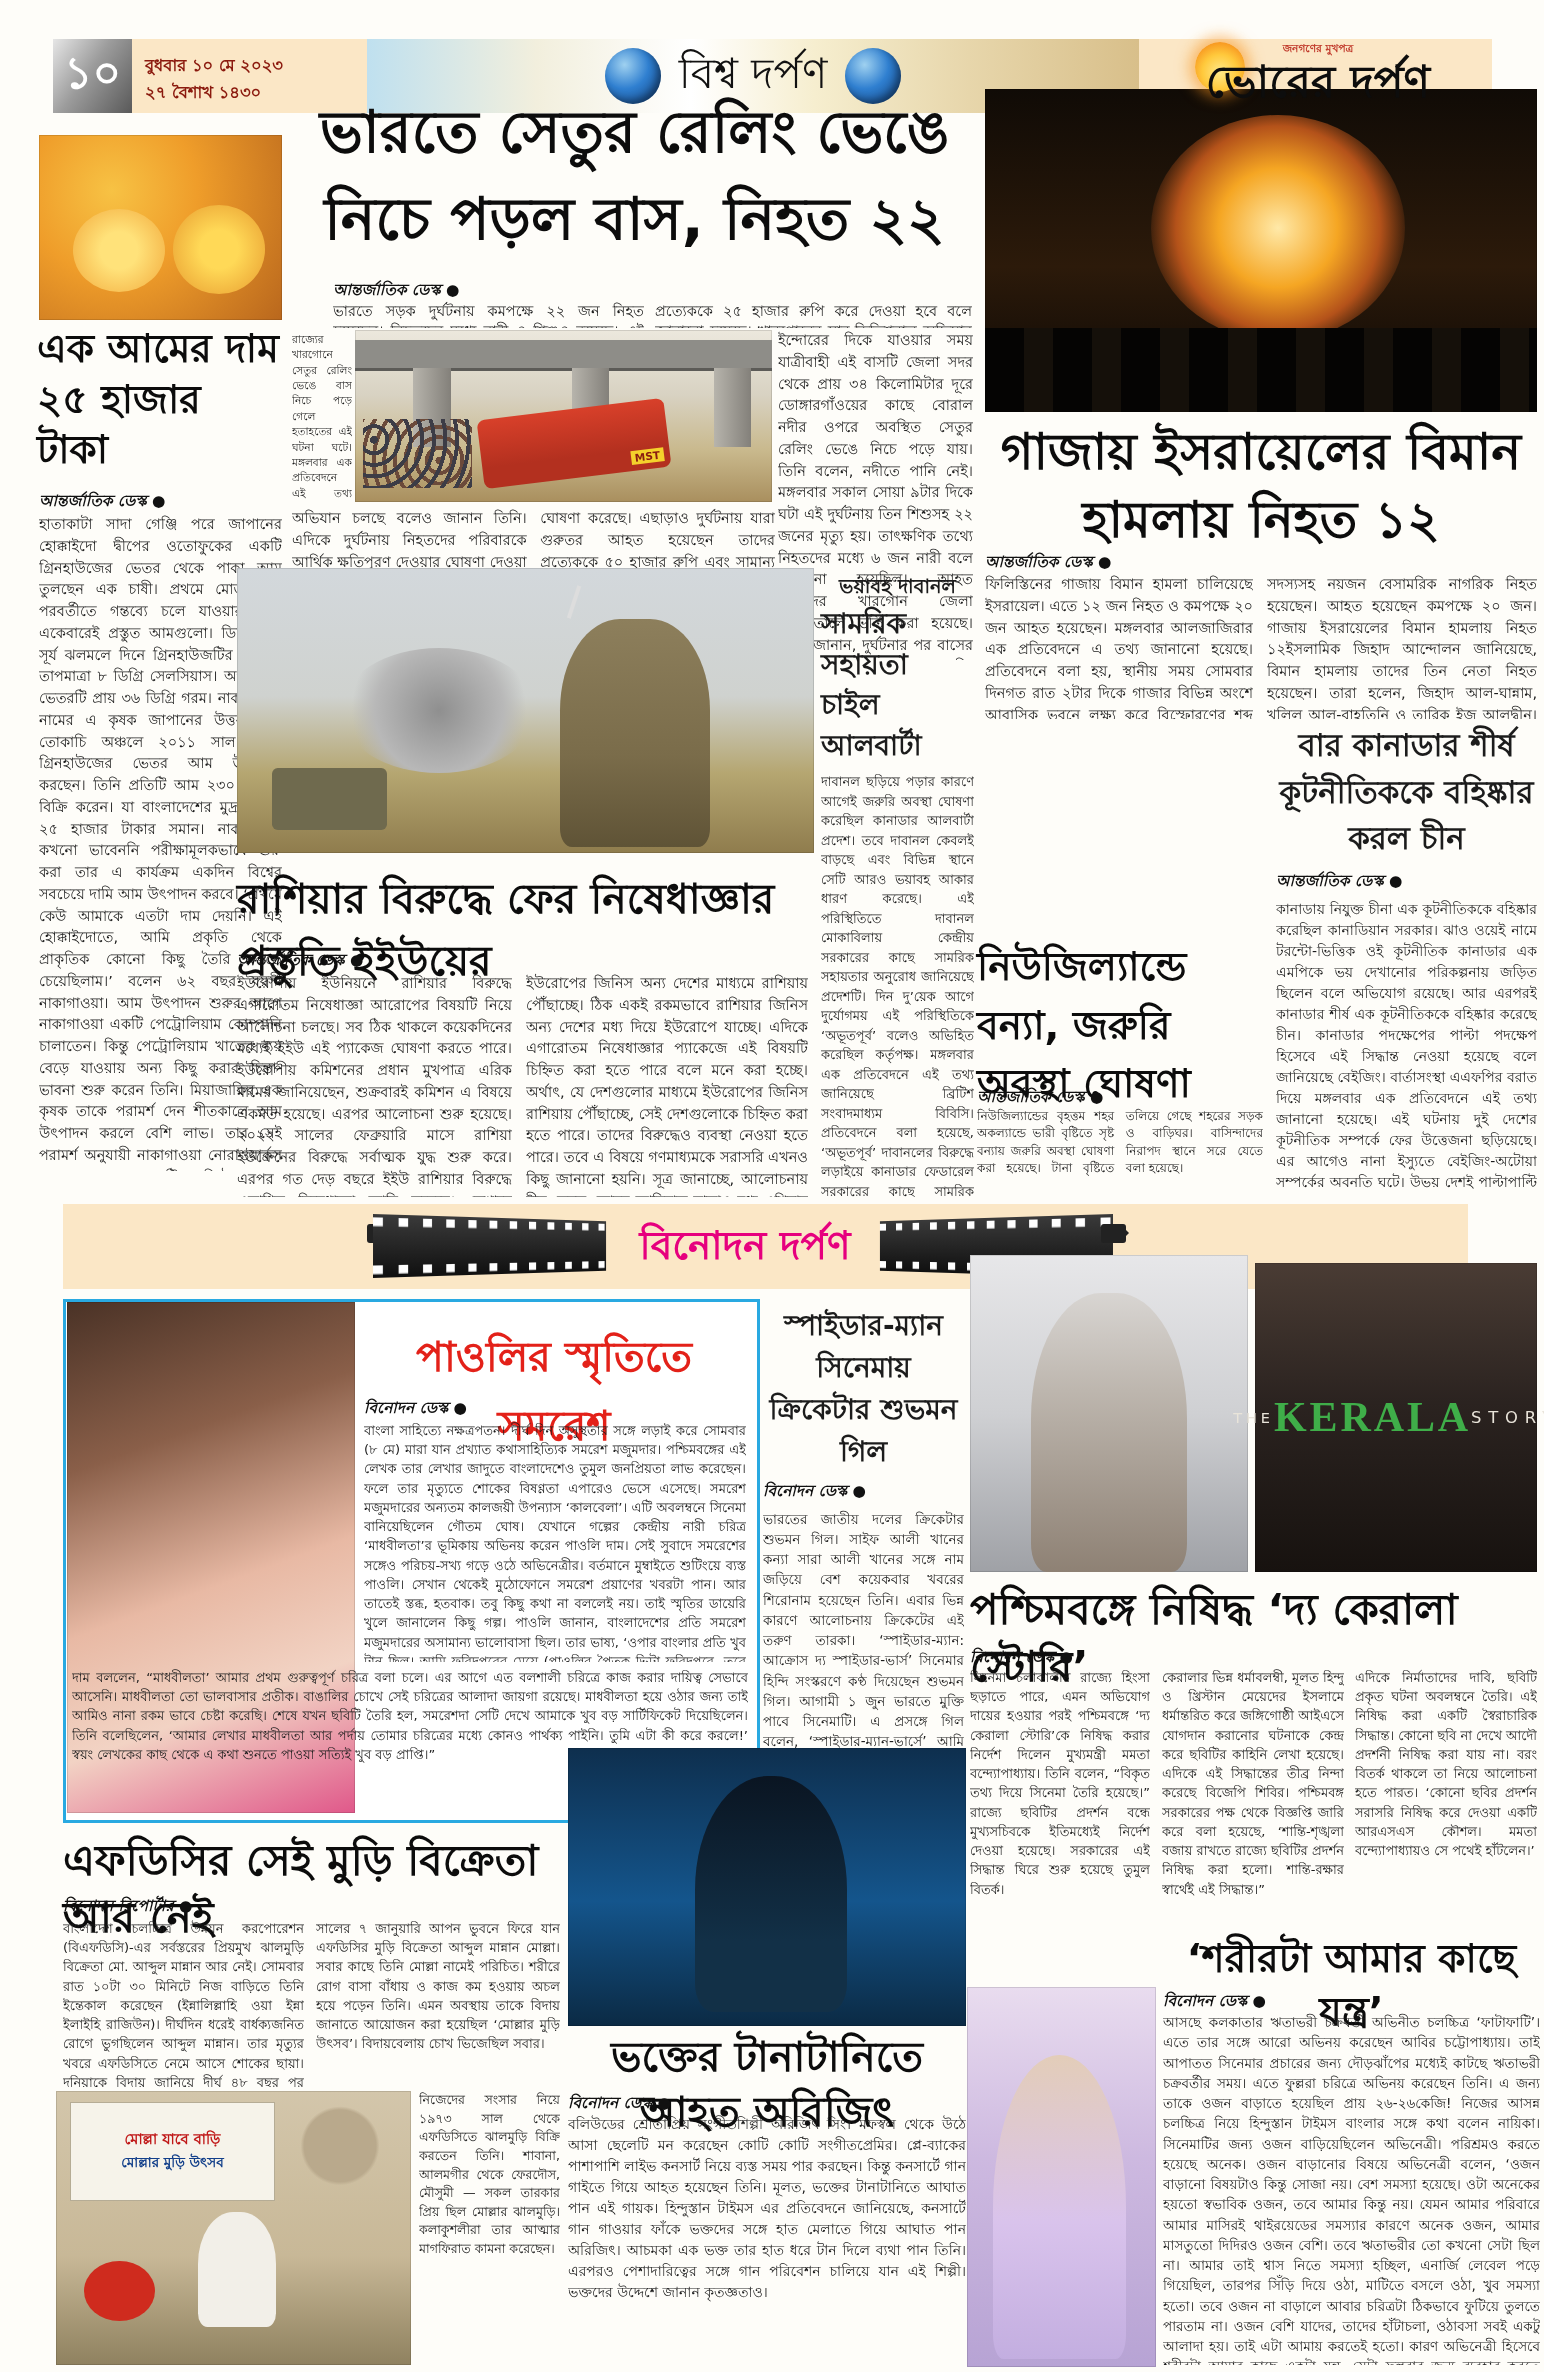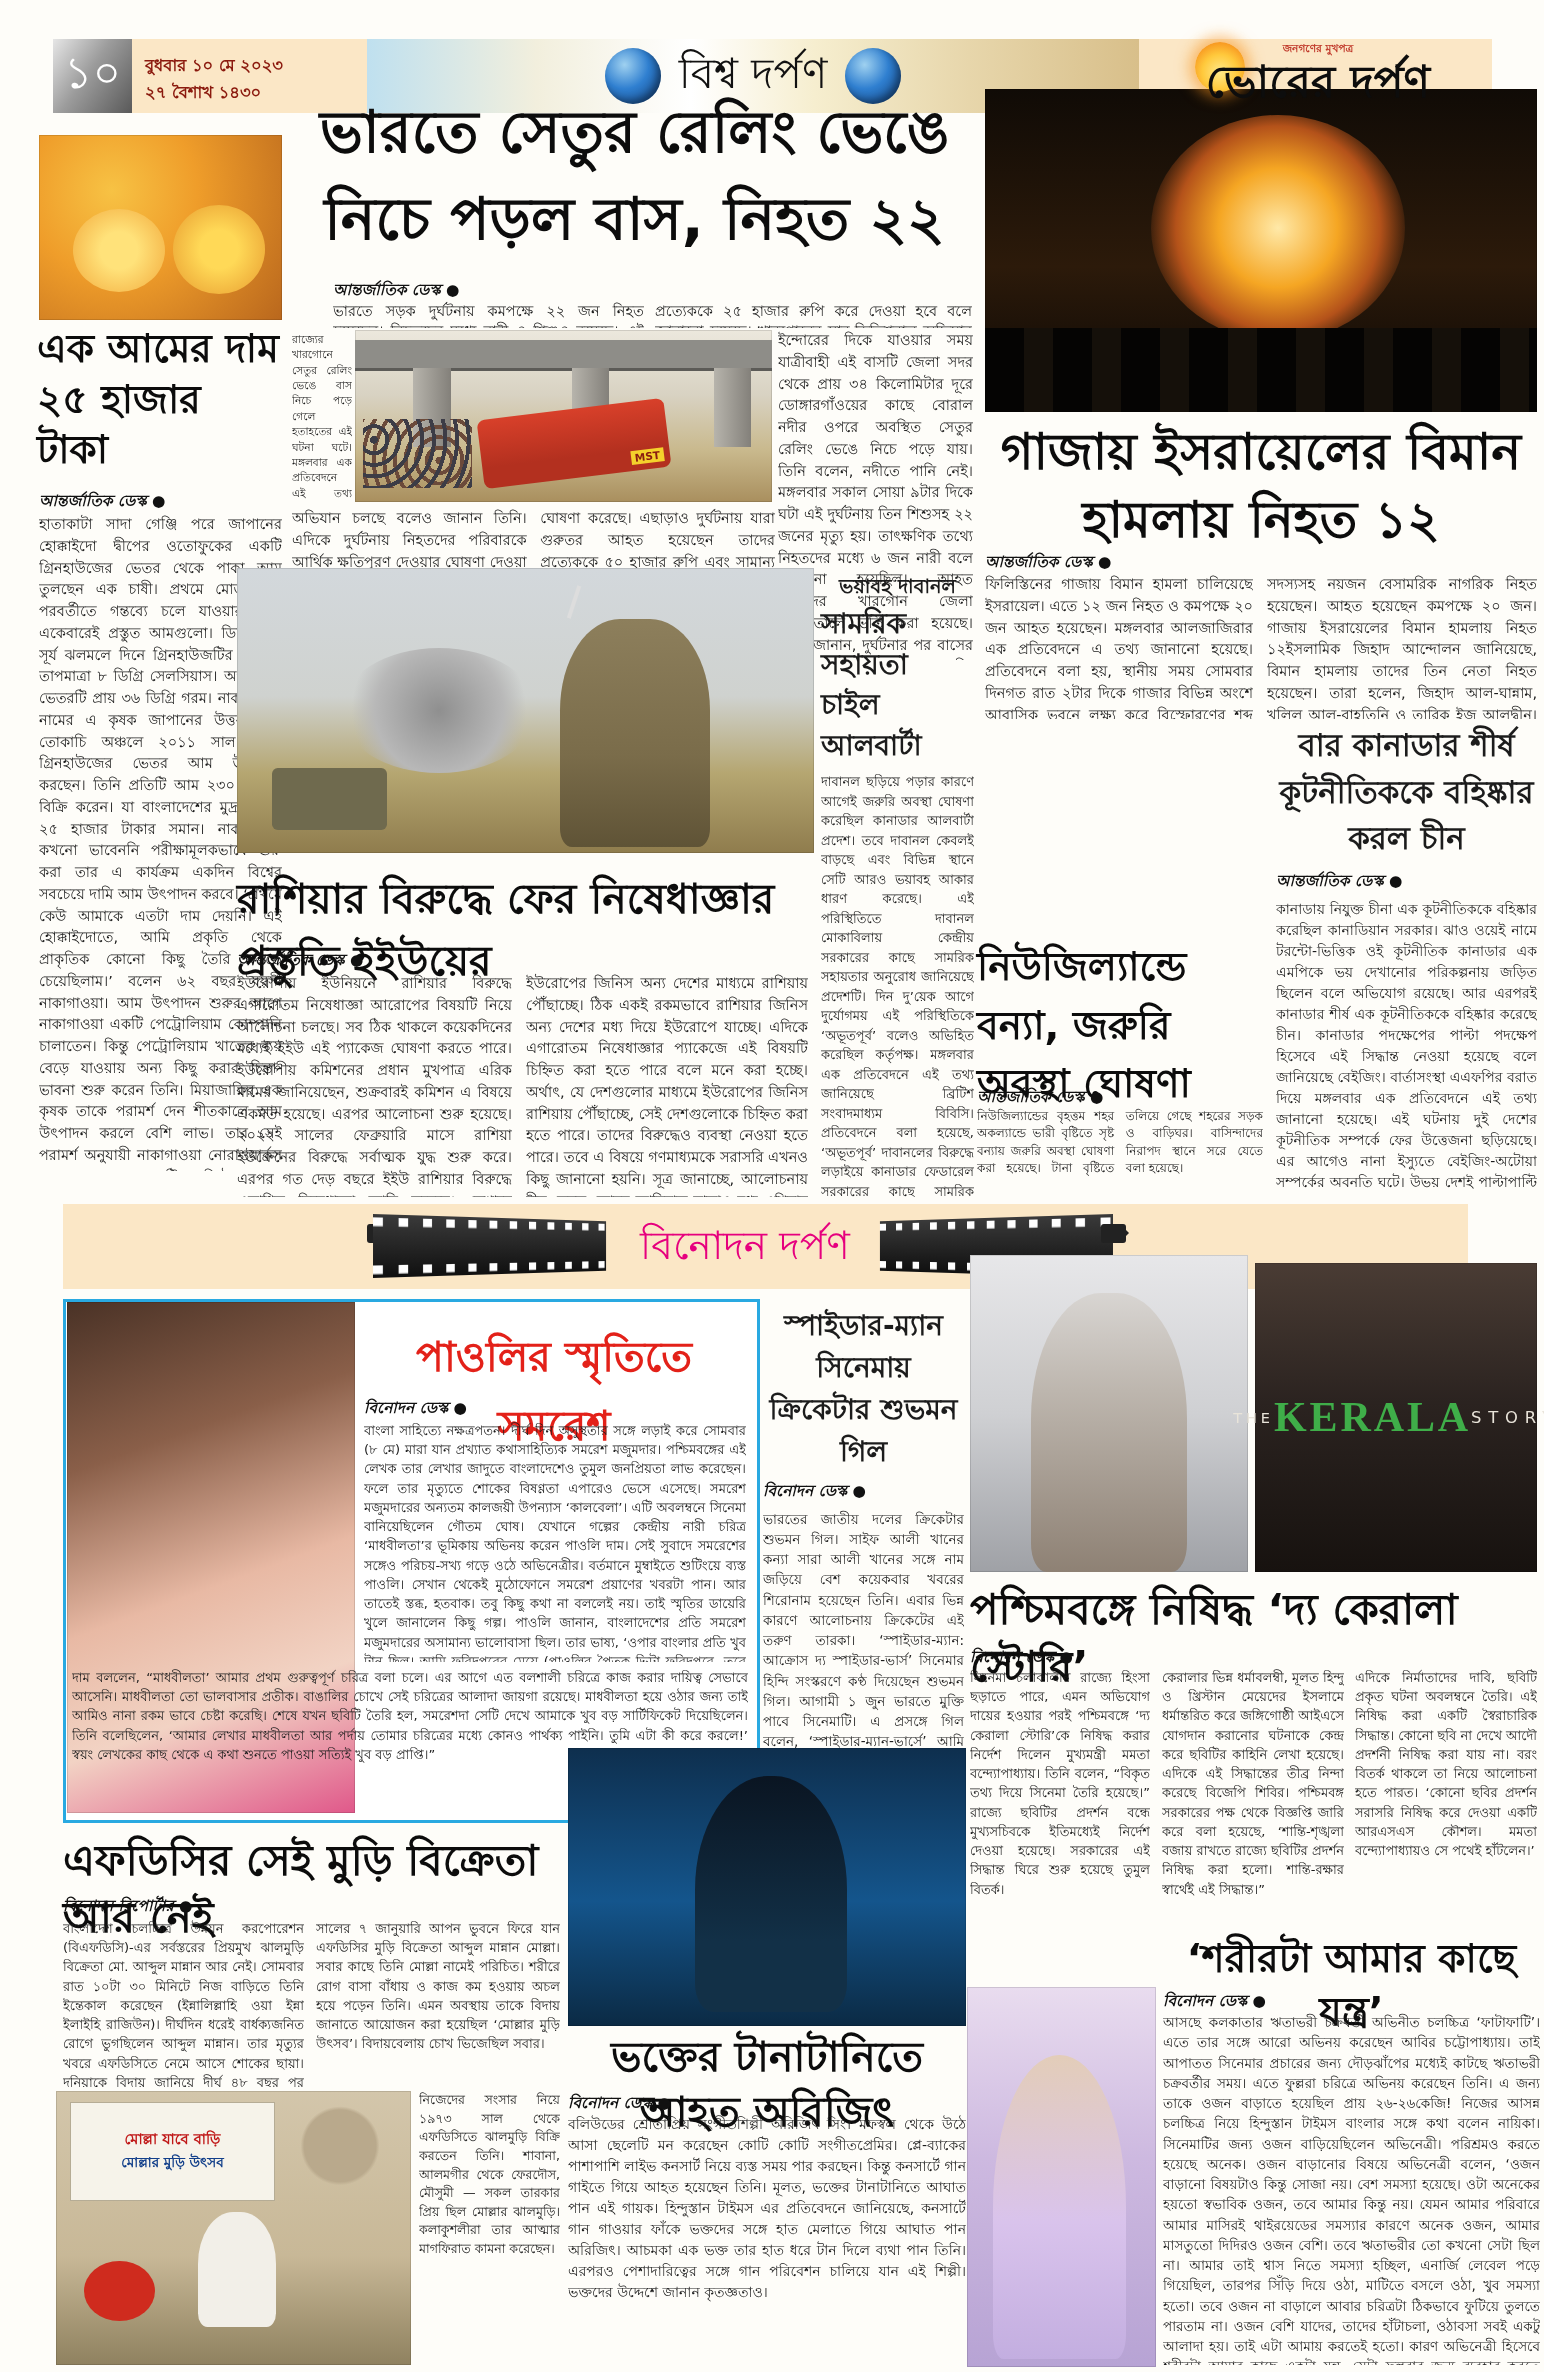--- a/index.html
+++ b/index.html
@@ -4,21 +4,21 @@
 <style>
   html,body{margin:0;padding:0;background:#efece4;}
   #paper{position:relative;width:1545px;height:2372px;background:#fefdf9;
          font-family:"DejaVu Sans","Liberation Sans",sans-serif;color:#1c1c1c;overflow:hidden;}
   .abs{position:absolute;}
   .just{text-align:justify;}
   .hidef{overflow:hidden;}
   
   .header-band{left:53px;top:39px;width:1439px;height:74px;background:#fbe7c6;}
   .pagenum{left:53px;top:39px;width:79px;height:74px;background:linear-gradient(125deg,#e6e6e6 0%,#9c9c9c 45%,#595959 100%);
-           color:#fff;font-size:44px;font-weight:400;display:flex;align-items:center;justify-content:center;}
+           color:#fff;font-size:44px;font-weight:700;display:flex;align-items:center;justify-content:center;}
   .dates{left:145px;top:52px;width:203px;color:#8b1a0e;font-weight:700;font-size:16.4px;line-height:1.65;}
   .world-banner{left:367px;top:39px;width:772px;height:74px;
       background:linear-gradient(90deg,#bfe0ef 0%,#f2efdd 22%,#ffffff 42%,#f6eecf 58%,#e7d6ab 78%,#d8bf8a 100%);
       display:flex;align-items:center;justify-content:center;}
   .globe{width:56px;height:56px;border-radius:50%;
       background:radial-gradient(circle at 35% 30%,#9fd1f0 0%,#2f7fd0 45%,#123f7a 100%);
       box-shadow:inset -3.9px -3.9px 7.7px rgba(0,0,0,.35);}
   .globe.g1{margin-right:17.4px;}
   .globe.g2{margin-left:17.4px;}
   .world-title{font-size:42px;font-weight:400;color:#111;}
@@ -95,21 +95,21 @@
   .ent-band{left:63px;top:1204px;width:1405px;height:85px;background:#fbe7c6;}
   .film-strip{top:1218px;width:241px;height:56px;background:#1c1c1c;
       background-image:repeating-linear-gradient(90deg,#fff 0 7.7px,transparent 7.7px 21px),
                        repeating-linear-gradient(90deg,#fff 0 7.7px,transparent 7.7px 21px),
                        linear-gradient(180deg,#3a3a3a,#101010);
       background-size:100% 7.7px,100% 7.7px,100% 100%;
       background-position:0 2.9px,0 calc(100% - 2.9px),0 0;background-repeat:repeat-x,repeat-x,no-repeat;}
   .fs-l{left:384px;transform:perspective(290px) rotateY(18deg);}
   .fs-r{left:861px;transform:perspective(290px) rotateY(-18deg);}
   .ent-title{left:630px;top:1215px;width:230px;height:64px;display:flex;align-items:center;justify-content:center;
-      font-size:39px;font-weight:400;color:#e6007e;}
+      font-size:39px;font-weight:700;color:#e6007e;}
   .cam{width:25px;height:19.3px;background:#222;border-radius:2.9px;position:absolute;top:1224px;}
   .cam::after{content:"";position:absolute;right:-7.7px;top:3.9px;border:5.8px solid transparent;border-left-color:#222;}
   
   .paoli-box{left:63px;top:1299px;width:691px;height:518px;border:3.9px solid #29a9e1;background:#fff;}
 </style>
 </head>
 <body>
 
 <div id="paper">
 

